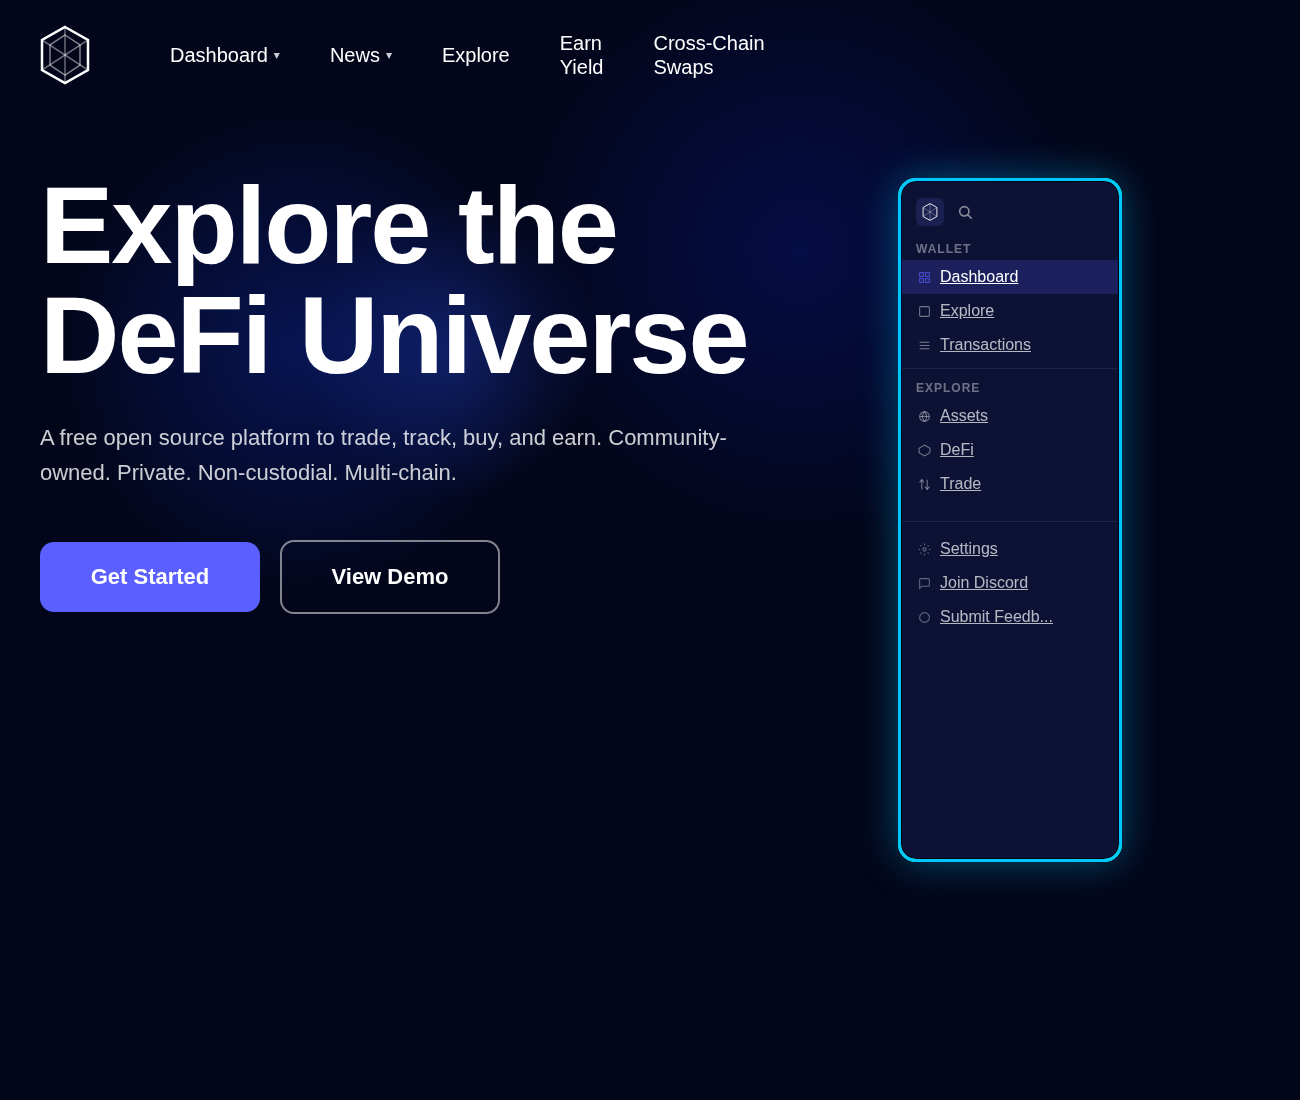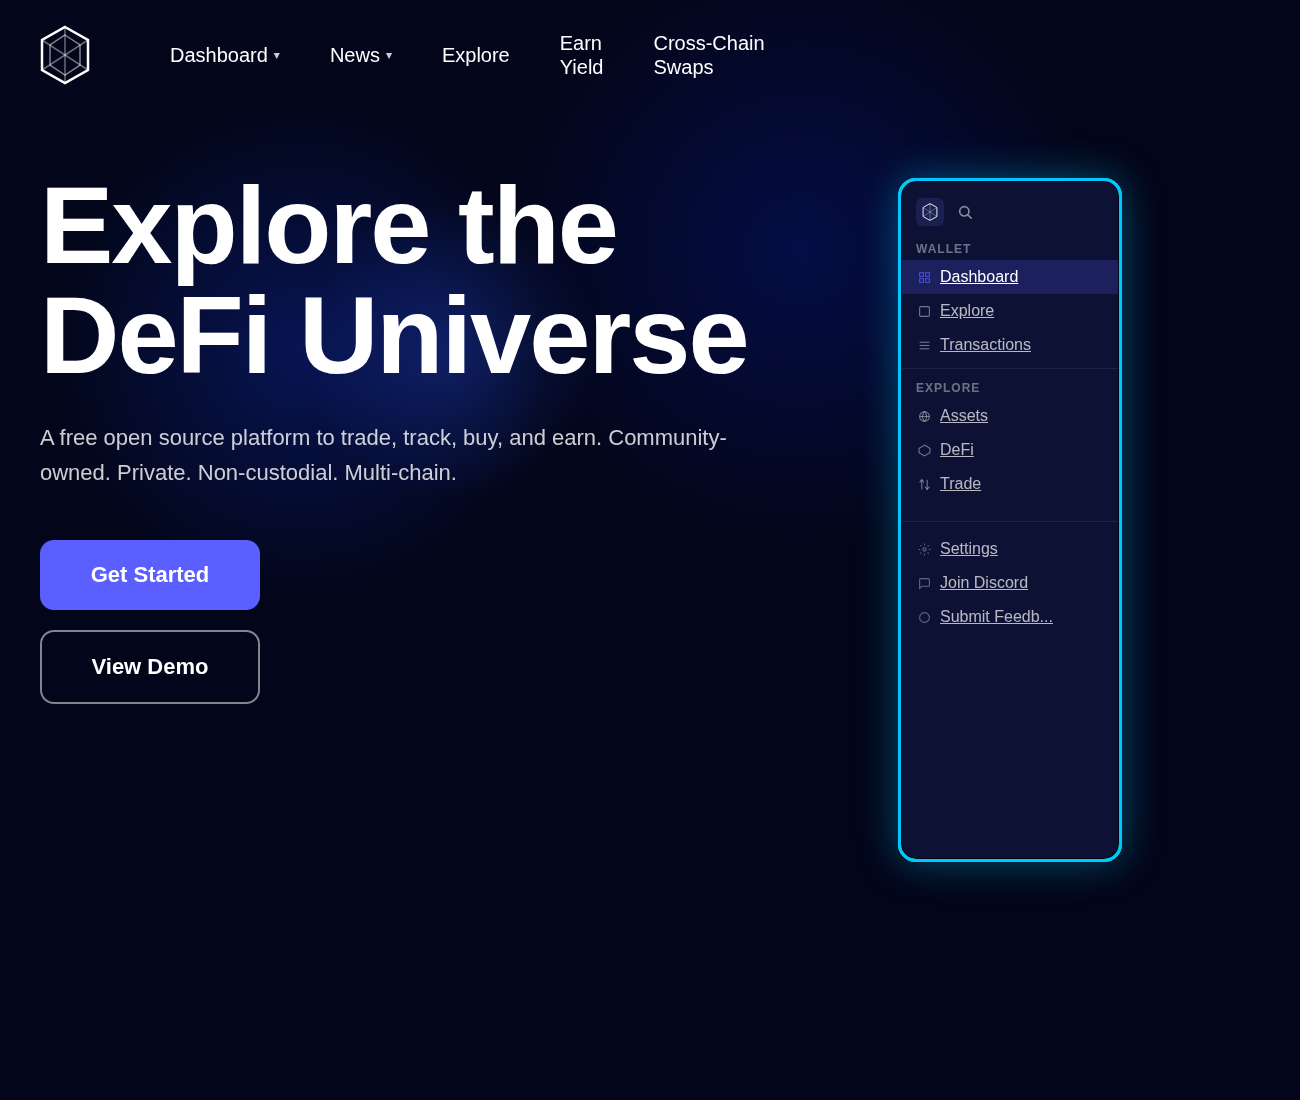--- a/index.html
+++ b/index.html
@@ -130,22 +130,21 @@
       font-weight: 400;
       color: rgba(255,255,255,0.8);
       line-height: 1.6;
       max-width: 700px;
       margin-bottom: 50px;
     }
 
     .hero-buttons {
       display: flex;
       gap: 20px;
-      align-items: flex-start;
-      flex-direction: column;
+      align-items: center;
     }
 
     .btn-primary {
       background: #5b5fff;
       color: #fff;
       border: none;
       border-radius: 14px;
       padding: 22px 40px;
       font-size: 22px;
       font-weight: 700;

